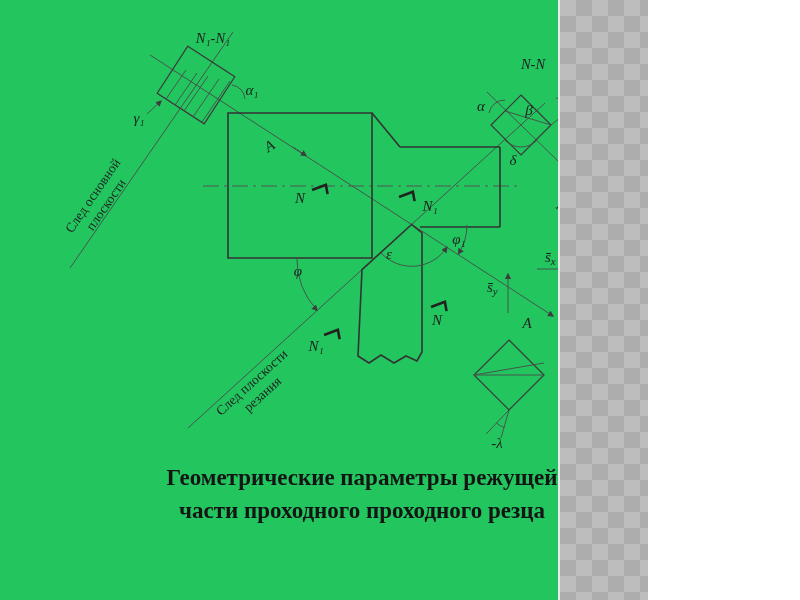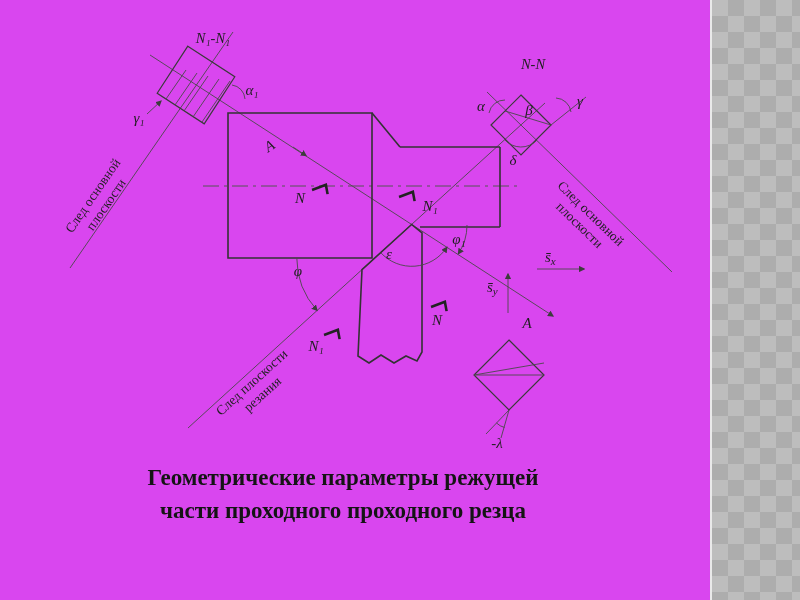--- a/index.html
+++ b/index.html
@@ -1,26 +1,26 @@
 <!DOCTYPE html>
 <html><head>
 <meta charset="utf-8">
 <style>
   html,body{margin:0;padding:0;background:#ffffff;}
-  .stage{position:relative;width:800px;height:600px;background:#d946ef;overflow:hidden;
+  .stage{position:relative;width:648px;height:600px;background:#22c55e;overflow:hidden;
          font-family:"Liberation Serif",serif;}
   .sidebar{position:absolute;top:0;right:0;width:88px;height:600px;
     background-color:#bdbdbd;
     background-image:
       linear-gradient(45deg,#adadad 25%,transparent 25%,transparent 75%,#adadad 75%),
       linear-gradient(45deg,#adadad 25%,transparent 25%,transparent 75%,#adadad 75%);
     background-position:0 0,16px 16px;
     background-size:32px 32px;
     border-left:2px solid #e9e9e9;}
-  .caption{position:absolute;left:18px;top:461px;width:650px;text-align:center;
+  .caption{position:absolute;left:37px;top:461px;width:650px;text-align:center;
     font-weight:bold;font-size:23px;line-height:33px;color:#141414;}
   svg{position:absolute;left:0;top:0;}
   .ln{stroke:#4a4a4a;stroke-width:0.9;fill:none;}
   .outline{stroke:#333333;stroke-width:1.6;fill:none;}
   .inset{stroke:#3a3a3a;stroke-width:1.2;fill:none;}
   .arc{stroke:#4a4a4a;stroke-width:0.9;fill:none;}
   .tick{stroke:#222222;stroke-width:2.6;fill:none;}
   .cl{stroke:#555555;stroke-width:1;fill:none;stroke-dasharray:16 5 3 5;}
   text{fill:#1f1f1f;}
   .lbl{font-style:italic;font-size:15px;font-family:"Liberation Serif",serif;}

